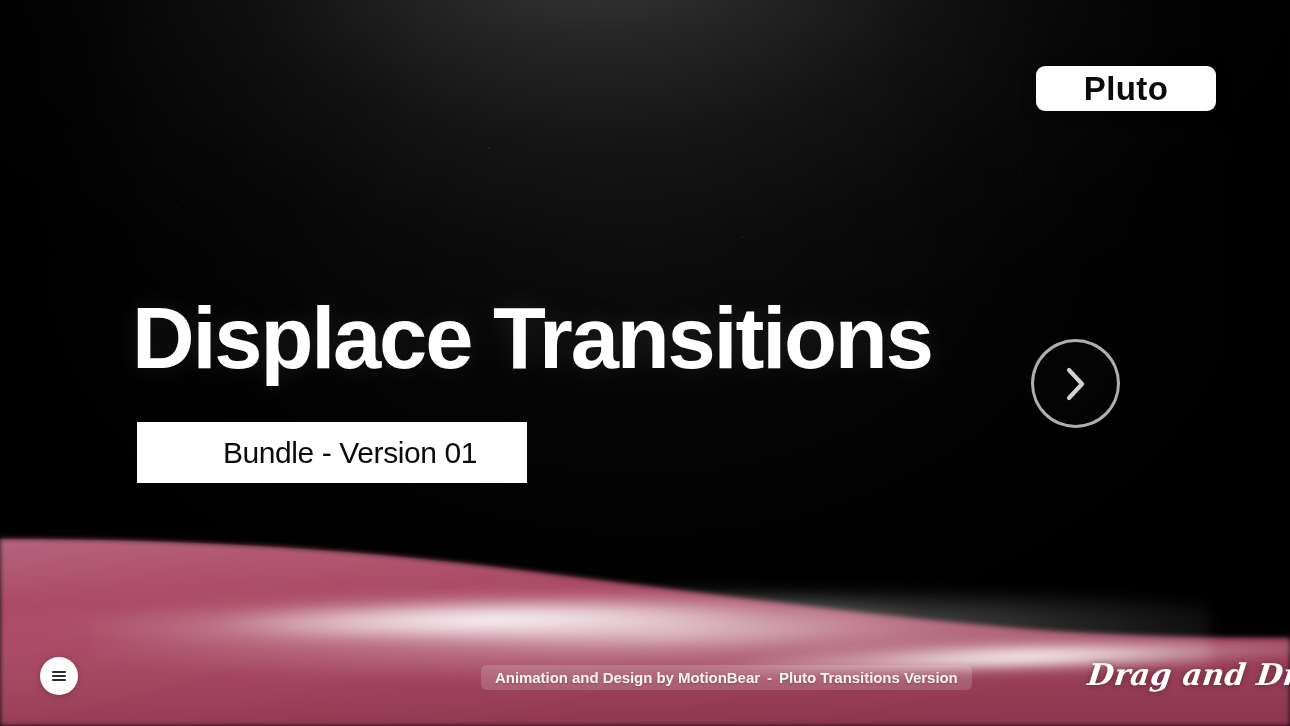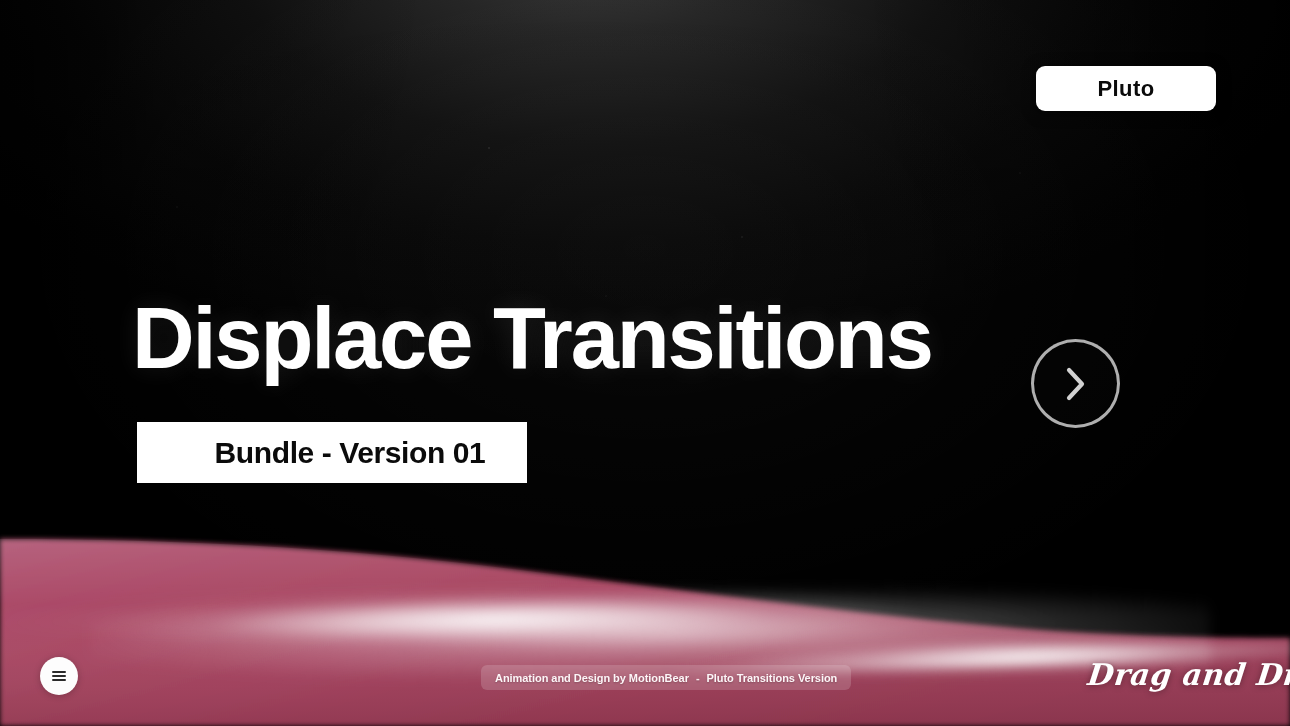--- a/index.html
+++ b/index.html
@@ -88,21 +88,21 @@
   .pluto-chip {
     position:absolute; left:1036px; top:66px;
     width:180px; height:45px;
     background:#fff;
     border-radius:9px;
     display:flex; align-items:center; justify-content:center;
     box-shadow:0 2px 14px rgba(0,0,0,0.55);
   }
   .pluto-chip span {
     color:#0b0b0b;
-    font-size:22px;
+    font-size:33px;
     font-weight:700;
     letter-spacing:.4px;
     font-family:"Liberation Sans", sans-serif;
   }
 
   
   .hero-title {
     position:absolute; left:132px; top:296px;
     color:#fff;
     font-size:88px;
@@ -117,21 +117,21 @@
   }
   .hero-badge {
     position:absolute; left:137px; top:422px;
     width:390px; height:61px;
     background:#fff;
     display:flex; align-items:center; justify-content:center;
   }
   .hero-badge span {
     color:#0b0b0b;
     font-size:30px;
-    font-weight:700;
+    font-weight:400;
     letter-spacing:-0.4px;
     font-family:"Liberation Sans", sans-serif;
     margin-left:36px;
   }
 
   
   .next-btn {
     position:absolute; left:1031px; top:339px;
     width:89px; height:89px;
     border:3px solid rgba(190,190,190,0.92);
@@ -158,21 +158,21 @@
     position:absolute; left:481px; top:665px;
     height:25px;
     padding:0 14px;
     border-radius:6px;
     background:rgba(255,255,255,0.17);
     display:flex; align-items:center; gap:0;
     backdrop-filter: blur(1px);
   }
   .credits span {
     color:#fdf6f8;
-    font-size:11px;
+    font-size:15px;
     font-weight:700;
     letter-spacing:-0.05px;
     white-space:nowrap;
     font-family:"Liberation Sans", sans-serif;
     text-shadow:0 1px 2px rgba(0,0,0,0.22);
   }
   .credits .sep { padding:0 7px; opacity:.9; }
 
   
   .dnd {

